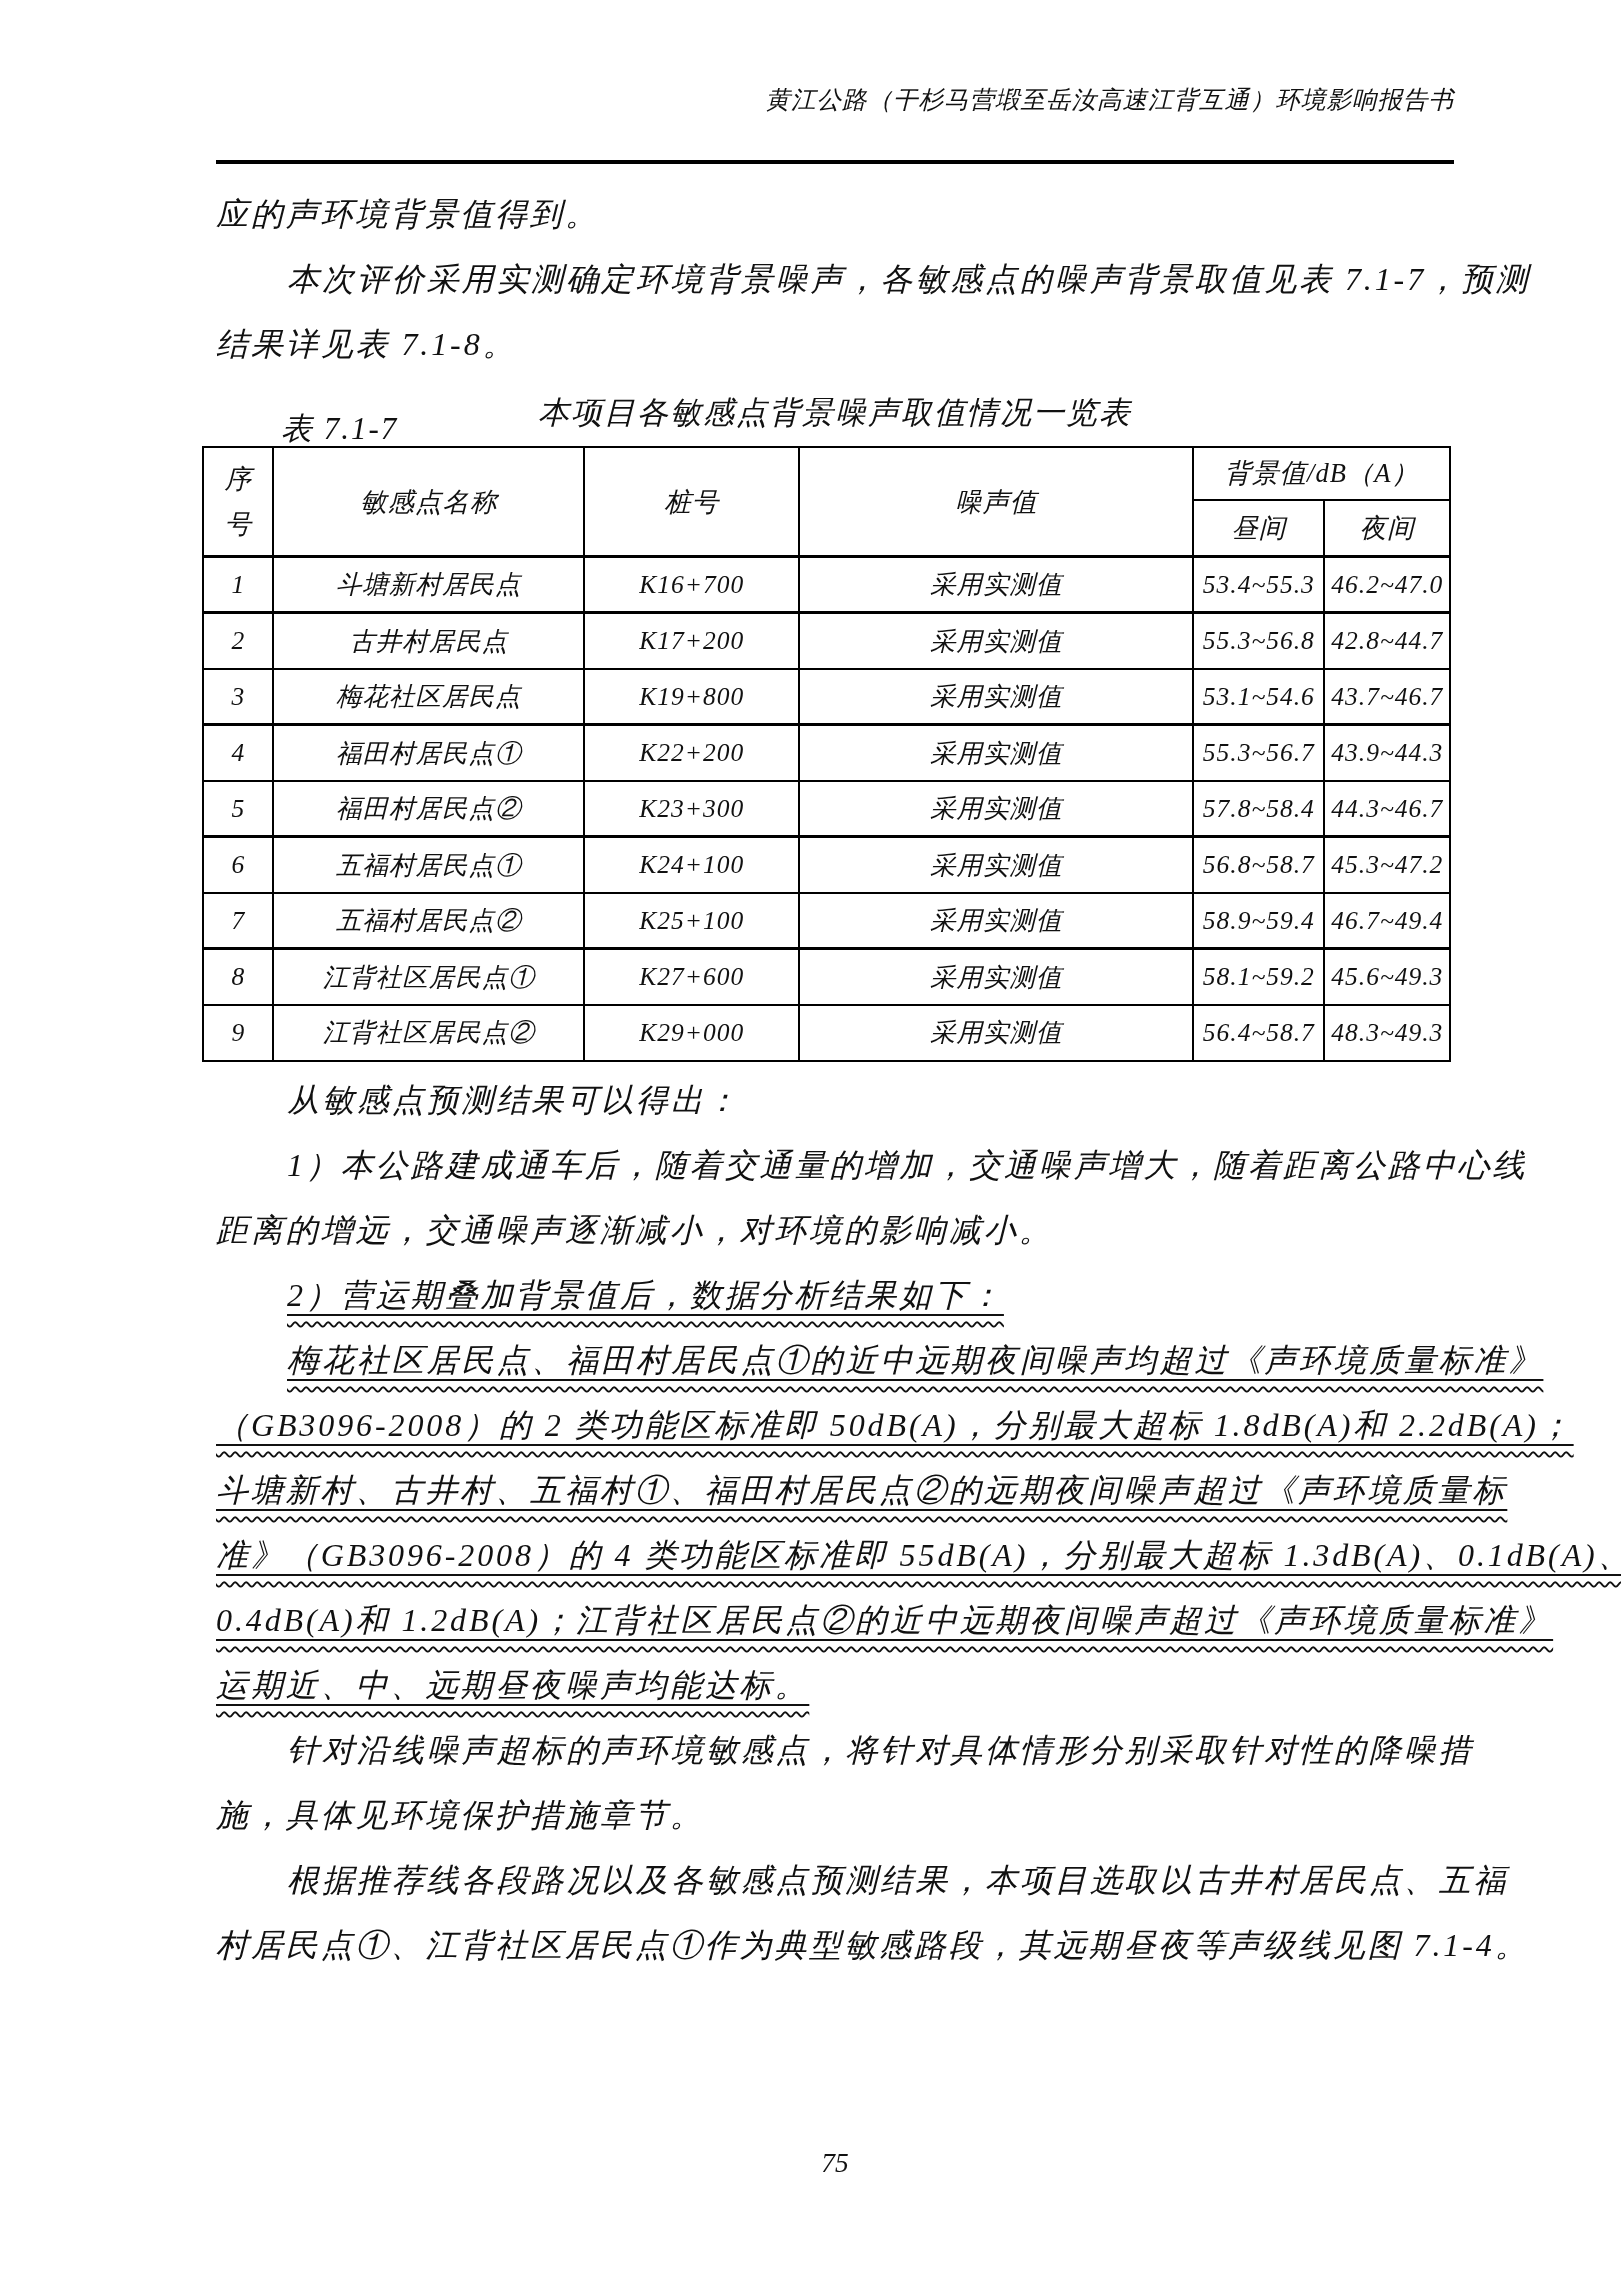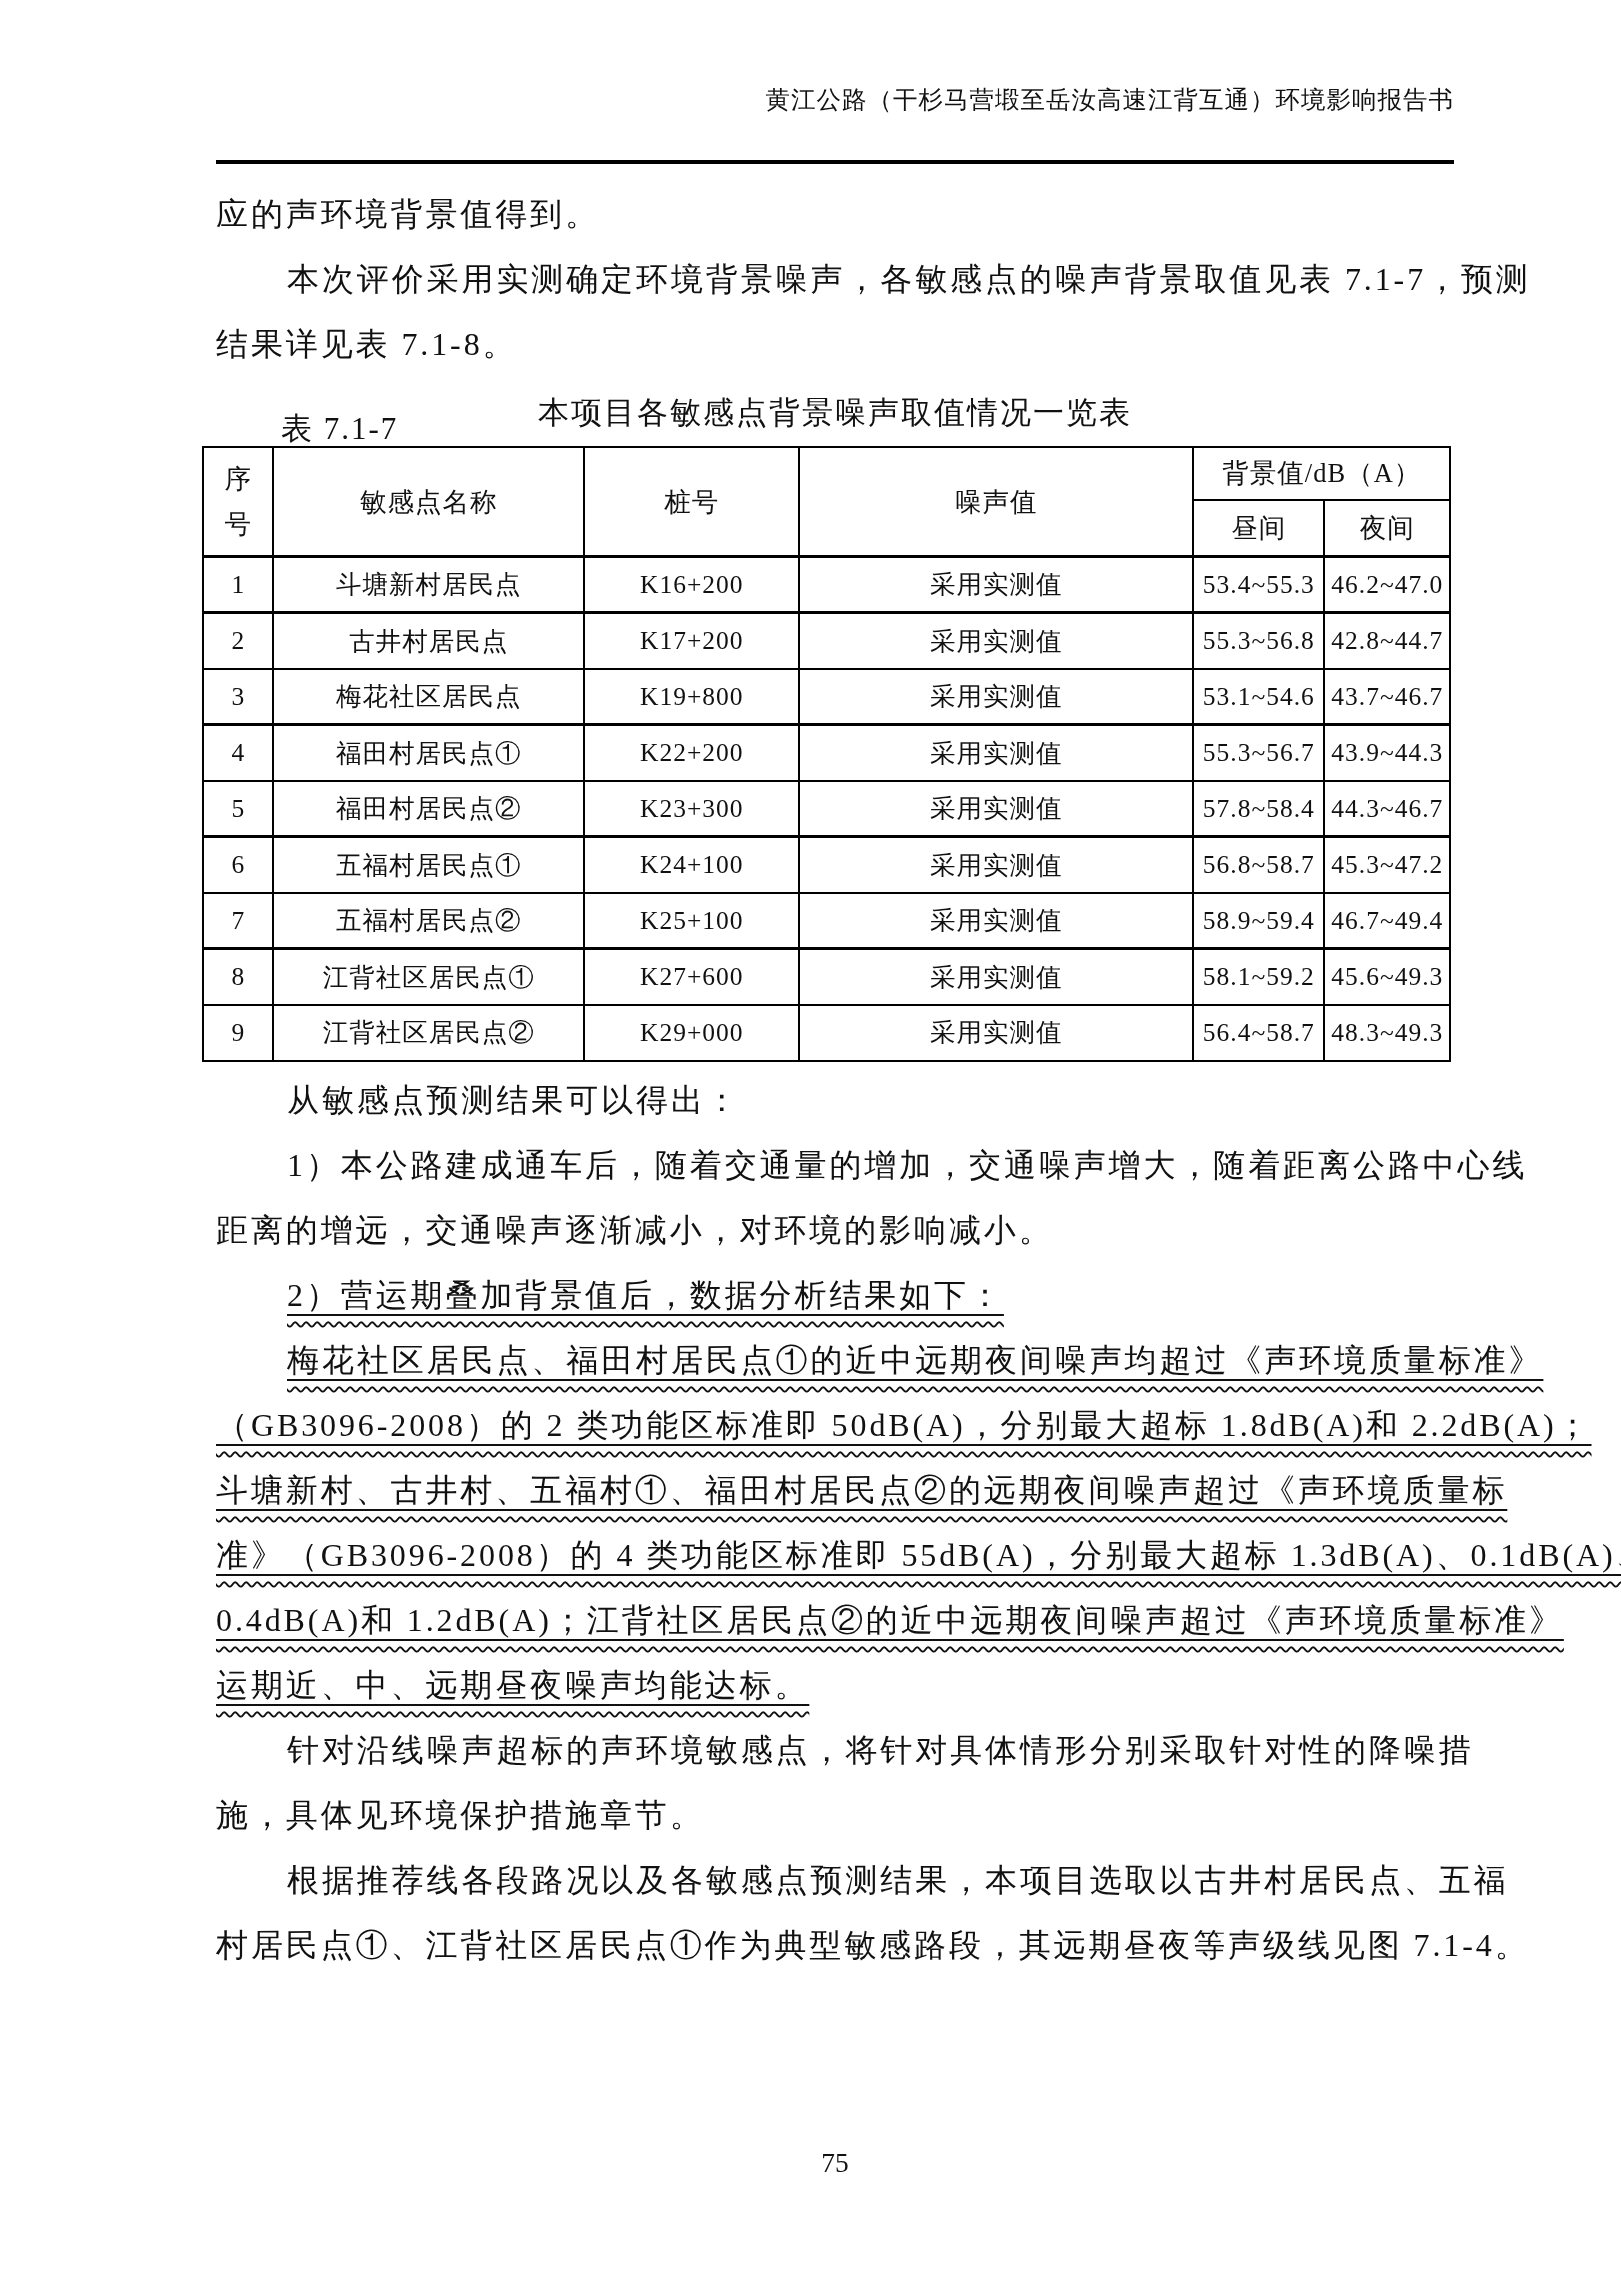--- a/index.html
+++ b/index.html
@@ -4,20 +4,21 @@
 <style>
   html,body { margin:0; padding:0; background:#888; }
   .page {
     position:relative;
     width:1621px; height:2293px;
     background:#ffffff;
     margin:0 auto;
     font-family:"Liberation Serif","DejaVu Serif",serif;
     color:#111;
     overflow:hidden;
+    font-style:italic;
   }
   .content {
     position:absolute;
     left:216px; right:167px; top:0;
   }
   
   .doc-header {
     padding-top:86px;
     text-align:right;
     font-size:24.5px;
@@ -150,21 +151,21 @@
         <tr class="h2">
           <td>昼间</td>
           <td>夜间</td>
         </tr>
       </tbody>
       <tbody class="rows">
 
           <tr>
             <td>1</td>
             <td>斗塘新村居民点</td>
-            <td>K16+200</td>
+            <td>K16+700</td>
             <td>采用实测值</td>
             <td>53.4~55.3</td>
             <td>46.2~47.0</td>
           </tr>
 
           <tr>
             <td>2</td>
             <td>古井村居民点</td>
             <td>K17+200</td>
             <td>采用实测值</td>

